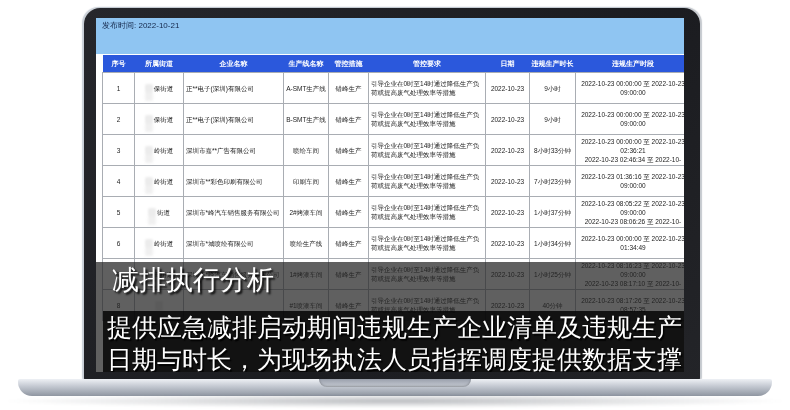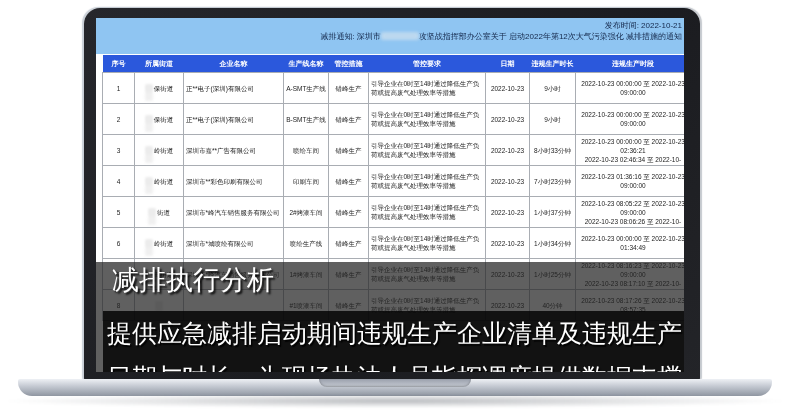--- a/index.html
+++ b/index.html
@@ -32,23 +32,22 @@
   }
   .base-shadow{
     position:absolute;left:8px;top:394px;width:774px;height:14px;
     background:radial-gradient(ellipse at center,rgba(60,66,76,.35) 0%,rgba(60,66,76,.12) 45%,transparent 72%);
     filter:blur(1px);
   }
   
   .info-panel{
     background:#8fc5f2;color:#14284b;
     font-size:8px;line-height:11px;
-    padding:2px 2px 3px 6px;height:31px;
+    padding:2px 23px 3px 6px;height:31px;
     white-space:nowrap;
-    text-align:right;
   }
   .info-smudge{
     display:inline-block;width:38px;height:8px;vertical-align:-1px;
     background:#bcd8ef;border-radius:2px;filter:blur(1.5px);
   }
   
   table{
     width:582px;margin-left:6px;margin-top:1px;
     border-collapse:collapse;table-layout:fixed;
     font-size:6.5px;line-height:9px;color:#222;
@@ -78,36 +77,35 @@
     background:rgba(35,35,35,.72);
     display:flex;flex-direction:column;align-items:flex-start;
     color:#fff;
   }
   .caption-title{
     margin:3px 0 15px 16px;font-size:27px;line-height:31px;
     text-shadow:2px 2px 2px rgba(0,0,0,.9);
     white-space:nowrap;
   }
   .caption-line{
-    display:inline-block;margin-left:7px;padding:7px 4px;
+    display:inline-block;margin-left:7px;padding:1px 4px;
     background:rgba(4,4,4,.84);
     font-size:25px;line-height:30px;white-space:nowrap;
     text-shadow:1.5px 1.5px 1px rgba(0,0,0,.9);
   }
 </style>
 </head>
 <body>
 
 <div class="laptop-screen"></div>
 
 <div class="screen-content">
 
   <div class="info-panel">
     <div>发布时间: 2022-10-21</div>
-    <div><span>减排通知: </span><span>深圳市</span><span class="info-smudge"></span><span>攻坚战指挥部办公室关于 启动2022年第12次大气污染强化 减排措施的通知</span></div>
   </div>
 
   <table>
     <thead>
       <tr>
           <th class="col-seq">序号</th>
           <th class="col-street">所属街道</th>
           <th class="col-company">企业名称</th>
           <th class="col-line">生产线名称</th>
           <th class="col-measure">管控措施</th>

